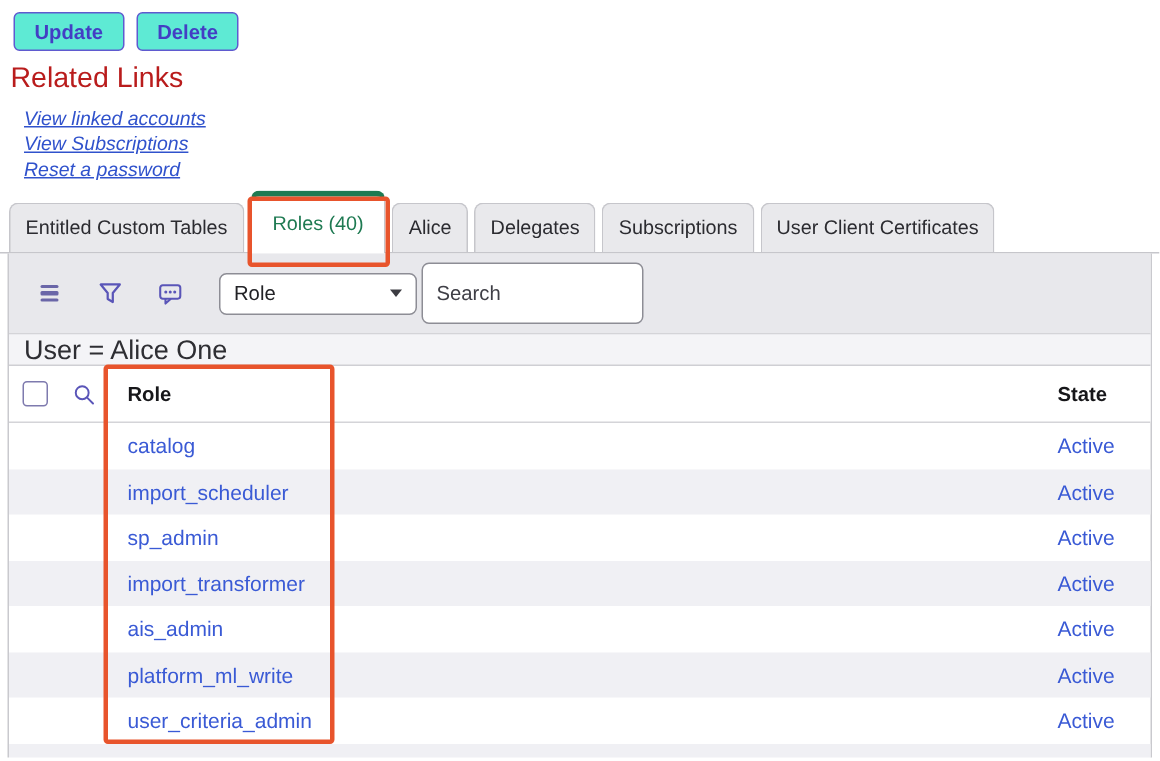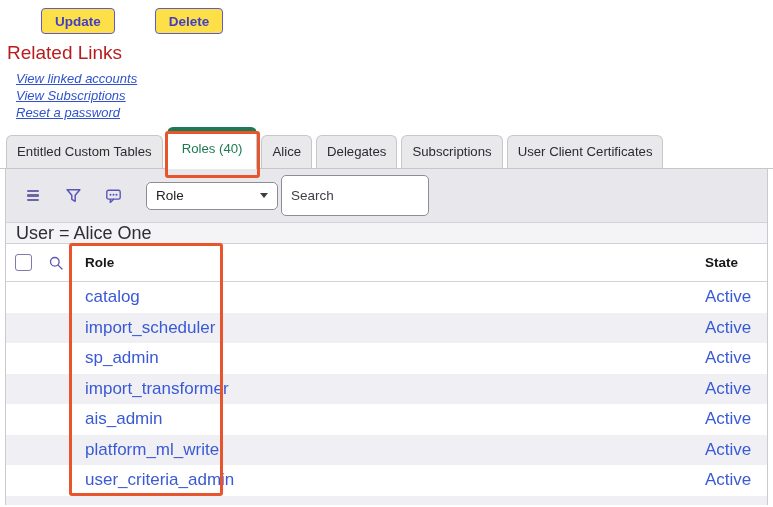--- a/index.html
+++ b/index.html
@@ -1,24 +1,24 @@
 <!DOCTYPE html>
 <html><head>
 <meta charset="utf-8">
 <style>
   * { margin:0; padding:0; box-sizing:border-box; }
   html,body { width:773px; height:507px; overflow:hidden; background:#ffffff;
               font-family:"Liberation Sans", sans-serif; color:#2e2e33; position:relative; }
 
   
   .btn-row { padding:8px 0 0 9px; display:flex; gap:8px; }
-  .btn { background:#fde047; border:1px solid #5f5acf; color:#433ec4; font-weight:bold;
+  .btn { background:#5eead4; border:1px solid #5f5acf; color:#433ec4; font-weight:bold;
          font-size:13.5px; height:26px; padding:0 13px; border-radius:4px;
          display:inline-flex; align-items:center; cursor:pointer;
-         font-family:"Liberation Sans", sans-serif;margin-left:32px; }
+         font-family:"Liberation Sans", sans-serif; }
 
   
   .related-heading { margin:8px 0 6px 7px; font-size:19px; font-weight:500; color:#b91c1c; }
   .related-links { margin-left:16px;font-style:italic; }
   .related-links a { display:block; color:#3052cc; font-size:13px; line-height:17px;
                      text-decoration:underline; cursor:pointer; }
 
   
   .tabstrip { display:flex; align-items:flex-end; gap:4px; padding-left:6px;
               border-bottom:1px solid #c6c6cb; margin-top:6px; height:42px; }
@@ -49,21 +49,21 @@
                   font-family:"Liberation Sans", sans-serif; background:#fff; }
   .search-input::placeholder { color:#3f3f46; opacity:1; }
 
   .breadcrumb-row { height:21px; background:#f4f4f7; border-bottom:1px solid #cfcfd4;
                     display:flex; align-items:center; padding-left:10px; font-size:18px;
                     color:#2e2e33; }
 
   
   .thead { height:38px; display:flex; align-items:center; background:#fff;
            border-bottom:1px solid #d4d4d8; font-weight:bold; color:#17171a; font-size:13.5px; }
-  .trow  { height:30.5px; display:flex; align-items:center; font-size:17px; }
+  .trow  { height:30.5px; display:flex; align-items:center; font-size:14px; }
   .trow.even { background:#f0f0f4; }
   .trow.partial { height:9px; }
   .col-check  { width:30px; padding-left:9px; display:flex; align-items:center; }
   .col-search { width:40px; display:flex; align-items:center; justify-content:center; }
   .col-role   { flex:1; padding-left:9px; }
   .col-state  { width:62px; }
   .select-all { appearance:none; -webkit-appearance:none; width:17px; height:17px;
                 border:1px solid #7e7aae; border-radius:3px; background:#fff;
                 cursor:pointer; margin:0; }
   a.cell-link { color:#3a5ad5; text-decoration:none; cursor:pointer; }

